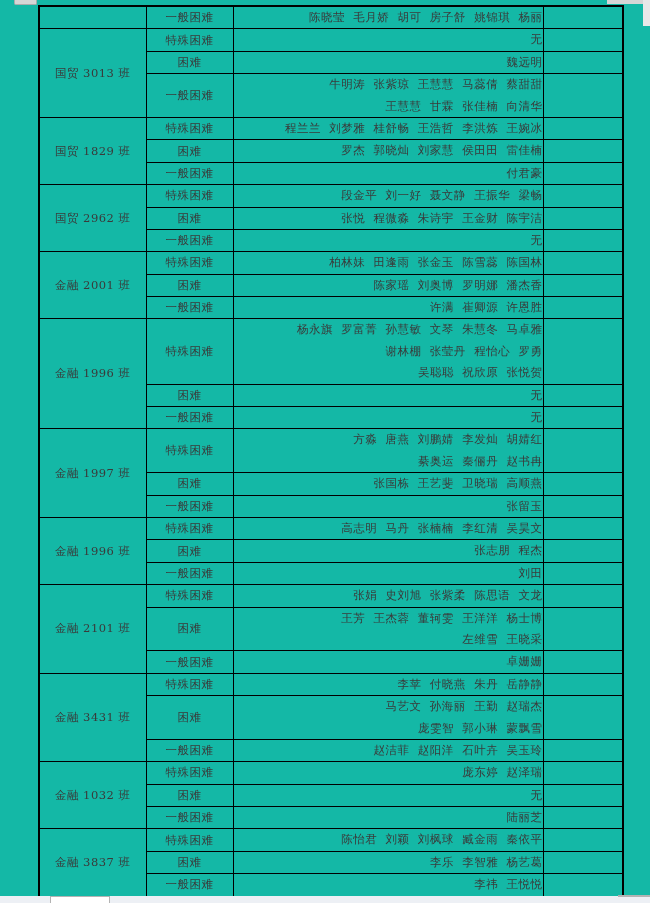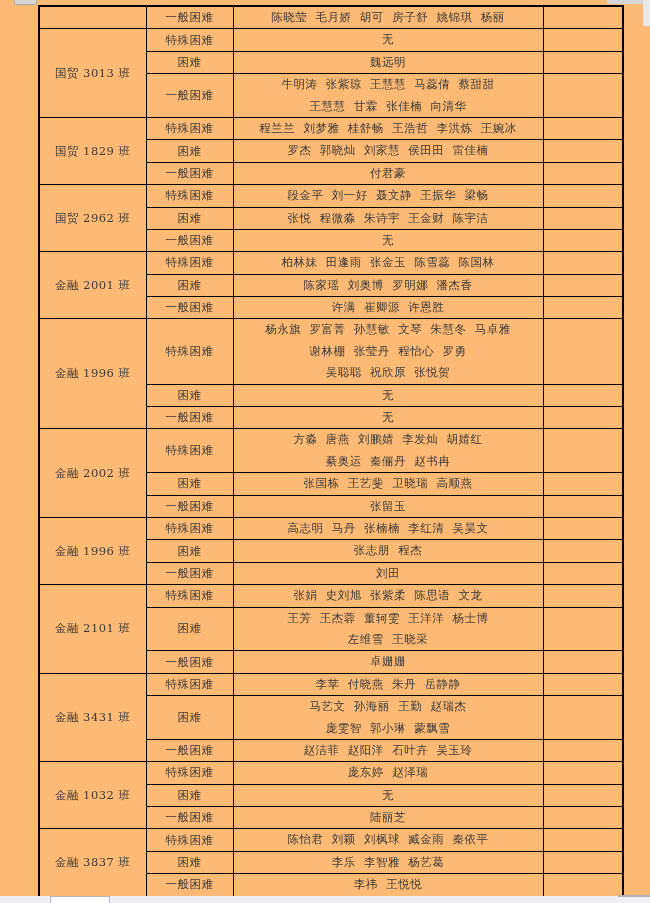--- a/index.html
+++ b/index.html
@@ -1,33 +1,33 @@
 <!DOCTYPE html>
 <html><head>
 <meta charset="utf-8">
 <style>
   * { margin:0; padding:0; box-sizing:border-box; }
   html,body { width:650px; height:903px; }
   body {
     position:relative; background:#ffffff; overflow:hidden;
     font-family:"DejaVu Serif", serif;
   }
-  .page { position:absolute; inset:0; background:#fdba74; }
+  .page { position:absolute; inset:0; background:#14b8a6; }
 
   table.roster {
     position:absolute; left:38px; top:5px; width:584px;
     border-collapse:collapse; table-layout:fixed;
     border:2px solid #000;
   }
   table.roster td {
     border:1px solid #000; vertical-align:middle; text-align:center;
     font-size:11.5px; color:#3a3a3a; letter-spacing:0.5px;
     overflow:hidden;
   }
-  .name-line { height:21.4px; line-height:21.4px; white-space:pre; text-align:center; }
+  .name-line { height:21.4px; line-height:21.4px; white-space:pre; text-align:right; }
   tr.compact .name-line { height:15.5px; line-height:15.5px; }
   td.col-cat, td.col-class { font-size:11.5px; }
 
   
   .sb-tl { position:absolute; left:14px; top:0; width:23px; height:5px;
            background:#d6d6d6; border:1px solid #ababab; border-top:none; border-radius:0 0 2px 2px; }
   .sb-tr { position:absolute; left:607px; top:0; width:37px; height:4px; background:#d6d6d6; }
   .sb-rv { position:absolute; left:643px; top:0; width:7px; height:26px; background:#e8e8e8; }
   .page-gap { position:absolute; left:0; top:896px; width:650px; height:7px; background:#edf0f5; }
   .next-corner-left { position:absolute; left:50px; top:896px; width:60px; height:7px;
@@ -166,21 +166,21 @@
           <td class="col-empty"></td>
         </tr>
         <tr>
           <td class="col-cat">一般困难</td>
           <td class="col-names">
             <div class="name-line">无</div>
           </td>
           <td class="col-empty"></td>
         </tr>
         <tr>
-          <td class="col-class" rowspan="3">金融 2002 班</td>
+          <td class="col-class" rowspan="3">金融 1997 班</td>
           <td class="col-cat">特殊困难</td>
           <td class="col-names">
             <div class="name-line">方淼  唐燕  刘鹏婧  李发灿  胡婧红</div>
             <div class="name-line">綦奥运  秦俪丹  赵书冉</div>
           </td>
           <td class="col-empty"></td>
         </tr>
         <tr>
           <td class="col-cat">困难</td>
           <td class="col-names">

